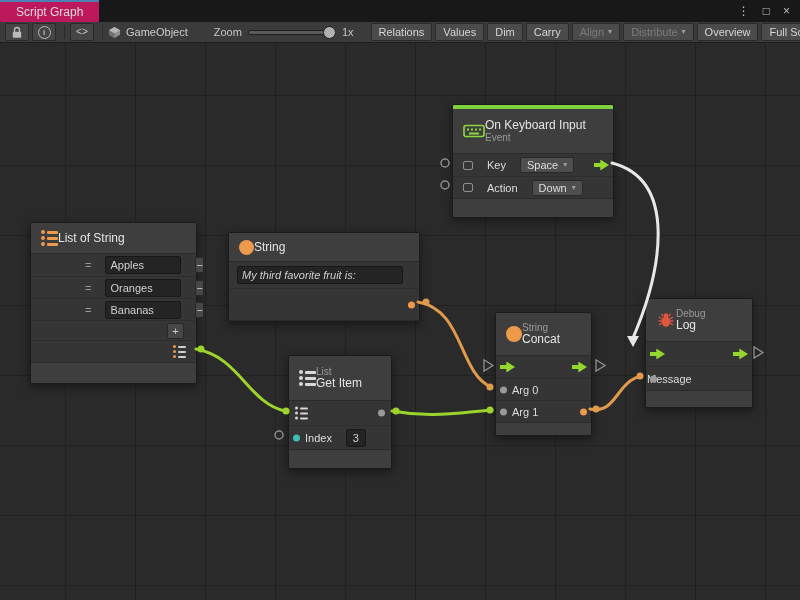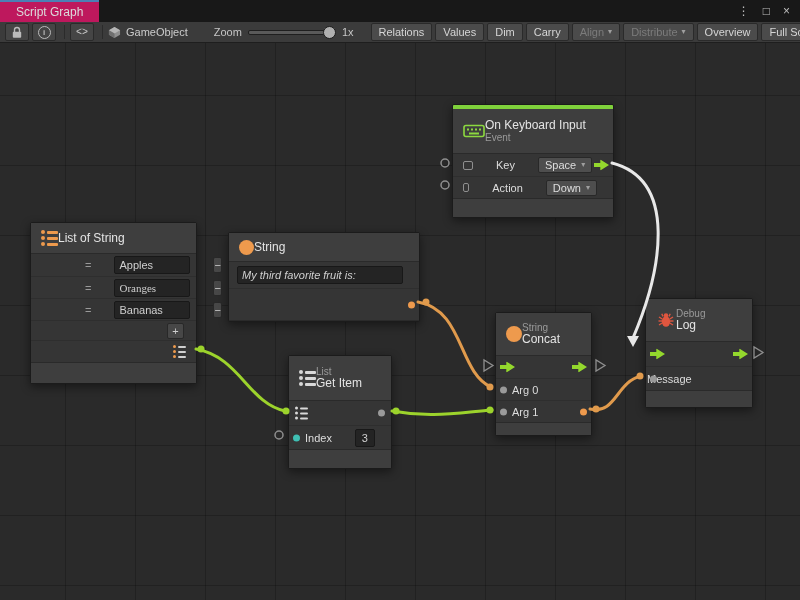--- a/index.html
+++ b/index.html
@@ -44,21 +44,21 @@
     background-size:70px 70px;background-position:-5px -17px;overflow:hidden}
 
   
   .node{position:absolute;background:#3e3e3e;border:1px solid #1b1b1b;border-radius:2px;
         box-shadow:0 3px 10px rgba(0,0,0,.45);font-size:11px;z-index:2}
   .n-header{display:flex;align-items:center;padding:0 10px;background:#3e3e3e}
   .t-col{display:flex;flex-direction:column;justify-content:center}
   .t-main{font-size:12px;color:#e4e4e4;line-height:13px}
   .t-small{font-size:10px;color:#9a9a9a;line-height:11px}
   .n-rows{background:#353535;border-top:1px solid #2a2a2a;border-bottom:1px solid #2a2a2a}
-  .row{position:relative;display:flex;align-items:center;gap:23px;border-top:1px solid #2e2e2e;
+  .row{position:relative;display:flex;align-items:center;gap:14px;border-top:1px solid #2e2e2e;
        padding:0 16px 0 8px;box-sizing:border-box}
   .row:first-child{border-top:none}
   .n-footer{background:#3e3e3e}
   .event-strip{height:4px;background:#7fd13b;border-radius:1px 1px 0 0}
 
   .p-l{position:absolute;left:4px;top:50%;transform:translateY(-50%)}
   .p-r{position:absolute;right:4px;top:50%;transform:translateY(-50%)}
   .dot{width:7px;height:7px;border-radius:50%}
   .dot.gray{background:#9a9a9a}
   .dot.orange{background:#ee9a4d}
@@ -218,21 +218,21 @@
       <div class="t-main">List of String</div>
     </div>
     <div class="n-rows">
       <div class="row" style="height:22px;padding-left:54px">
         <span class="eq">=</span>
         <input class="field" style="width: 66px;" readonly="" value="Apples">
         <span class="mini-btn">−</span>
       </div>
       <div class="row" style="height:22px;padding-left:54px">
         <span class="eq">=</span>
-        <input class="field" style="width: 66px; font-family: Liberation Serif, serif;" readonly="" value="Oranges">
+        <input class="field" style="width: 66px;" readonly="" value="Oranges">
         <span class="mini-btn">−</span>
       </div>
       <div class="row" style="height:22px;padding-left:54px">
         <span class="eq">=</span>
         <input class="field" style="width: 66px;" readonly="" value="Bananas">
         <span class="mini-btn">−</span>
       </div>
       <div class="row" style="height:20px;justify-content:flex-end;padding-right:12px">
         <span class="mini-btn">+</span>
       </div>

